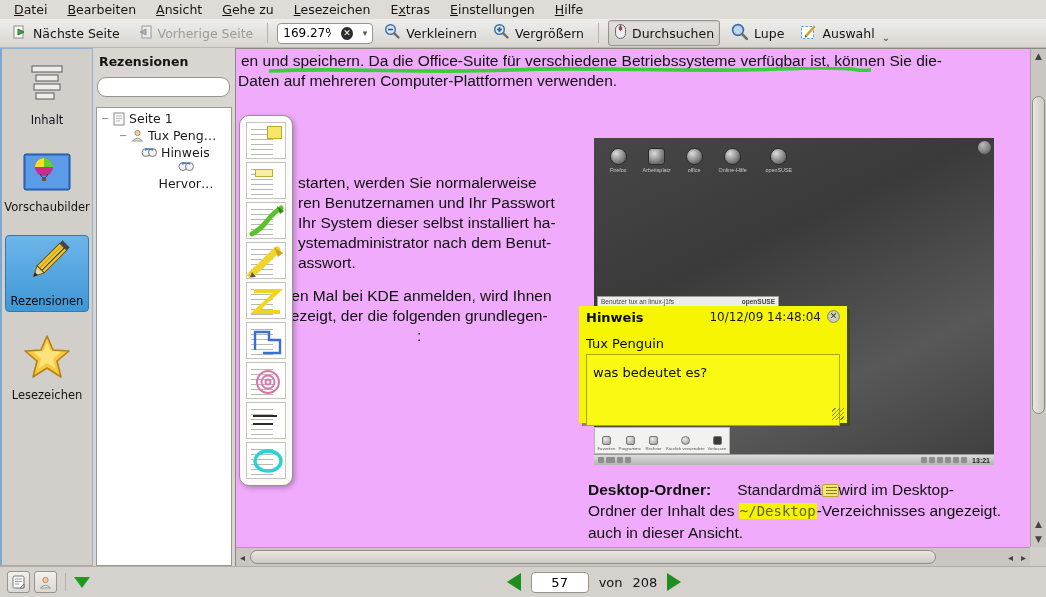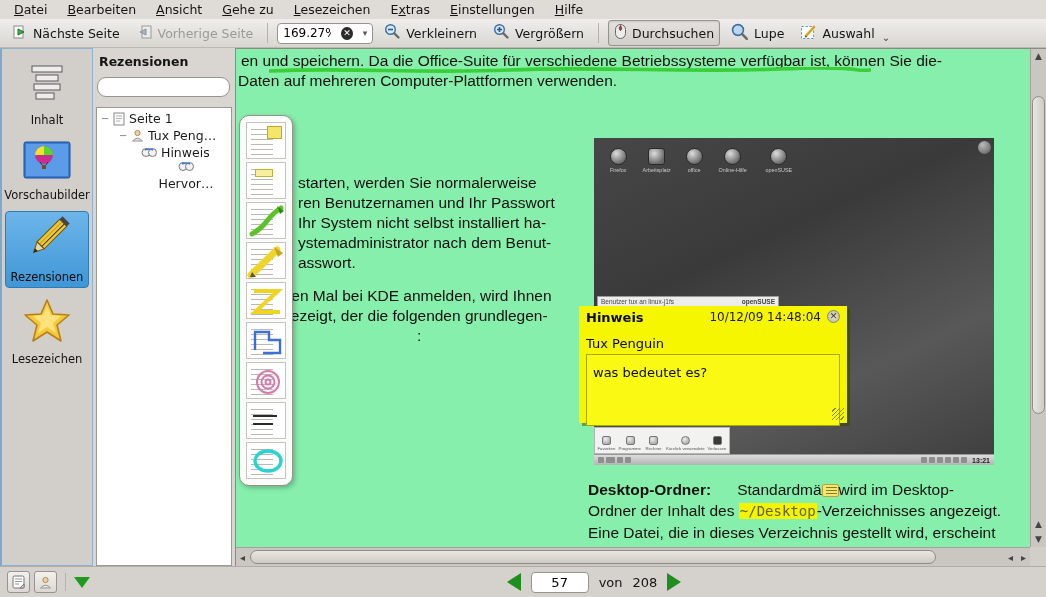--- a/index.html
+++ b/index.html
@@ -21,38 +21,38 @@
   .zoom-combo { display:flex; align-items:center; gap:10px; background:#fff; border:1px solid #97938d; border-radius:4px; height:21px; padding:0 5px; width:96px; }
   .zoom-combo input { border:none; outline:none; width:48px; font-size:12px; font-family:"DejaVu Sans",sans-serif; background:transparent; }
   .clear-ic { width:13px; height:13px; border-radius:50%; background:#2b2b2b; color:#fff; font-size:9px; line-height:13px; text-align:center; }
   .chev { font-size:9px; color:#555; }
   .auswahl-caret { font-size:10px; color:#444; margin-left:2px; margin-top:8px; }
 
   
   .main { flex:1; display:flex; min-height:0; }
 
   
-  .iconbar { width:93px; background:#d2cfca; border:1px solid #8fb2d2; border-left:2px solid #7ea8cd; display:flex; flex-direction:column; align-items:center; padding-top:8px; gap:6px; flex:0 0 auto; }
+  .iconbar { width:93px; background:#d2cfca; border:1px solid #8fb2d2; border-left:2px solid #7ea8cd; display:flex; flex-direction:column; align-items:center; padding-top:8px; gap:18px; flex:0 0 auto; }
   .ib-item { width:84px; display:flex; flex-direction:column; align-items:center; padding:4px 0 3px; border-radius:4px; }
   .ib-item .lbl { font-size:11.5px; color:#141414; margin-top:4px; white-space:nowrap; }
   .ib-item.selected { background:linear-gradient(#6db5ea,#3f97d6); border:1px solid #2f7cb5; }
   .ib-item.selected .lbl { color:#0a0a0a; }
 
   
   .reviews { width:142px; background:#d9d6d1; display:flex; flex-direction:column; flex:0 0 auto; padding:4px 2px 0 3px; }
   .reviews-title { font-weight:bold; font-size:12.5px; color:#141414; padding:2px 2px 8px 3px; }
   .reviews-search { height:20px; border:1px solid #97938d; border-radius:9px; background:#fff; margin:0 2px 10px 1px; padding:0 8px; font-size:12px; outline:none; width:133px; font-family:"DejaVu Sans",sans-serif;}
   .tree { flex:1; background:#fff; border:1px solid #9c9892; margin-right:1px; font-size:12.5px; color:#1a1a1a; padding-top:2px; overflow:hidden; }
   .tree-row { height:17px; display:flex; align-items:center; gap:4px; white-space:nowrap; }
   .tree-row .exp { color:#777; font-size:10px; width:8px; text-align:center; }
   .tree-row svg { flex:0 0 auto; }
 
   
   .docarea { flex:1; position:relative; background:#fdfdfd; border-left:1px solid #8d8983; border-top:1px solid #8d8983; overflow:hidden; }
-  .page { position:absolute; left:0; top:0; right:16px; bottom:19px; background:#86efac; overflow:hidden; font-family:"Liberation Sans",sans-serif; color:#101010; }
+  .page { position:absolute; left:0; top:0; right:16px; bottom:19px; background:#f0abfc; overflow:hidden; font-family:"Liberation Sans",sans-serif; color:#101010; }
 
   .docline { position:absolute; font-size:15.5px; white-space:nowrap; }
   .green-underline { position:absolute; left:33px; top:18px; width:602px; height:8px; }
   .para { position:absolute; font-size:15.5px; line-height:20px; white-space:nowrap; }
 
   
   .ann-toolbar { position:absolute; left:3px; top:66px; width:54px; background:#fbfbfa; border:1px solid #95918b; border-radius:10px; box-shadow:2px 2px 5px rgba(0,0,0,.25); padding:6px 0; display:flex; flex-direction:column; align-items:center; gap:3px; }
   .ann-tile { width:40px; height:37px; background:#fff; border:1px solid #c7c4bf; position:relative; overflow:hidden; }
   .ann-tile::before { content:""; position:absolute; left:4px; top:6px; width:22px; height:26px;
      background:repeating-linear-gradient(to bottom,#b3b0ab 0 1px,transparent 1px 5px); opacity:.9; }
@@ -316,21 +316,21 @@
 
         <div class="docline" style="left:5px; top:3px;">en und speichern. Da die Office-Suite für verschiedene Betriebssysteme verfügbar ist, können Sie die-</div>
         <svg class="green-underline" viewBox="0 0 602 8" preserveAspectRatio="none">
             <path d="M1,4 C 80,0 150,7 240,3 S 420,6 510,2 S 580,5 601,3" fill="none" stroke="#38cf38" stroke-width="3.6" stroke-linecap="round"></path>
           </svg>
         <div class="docline" style="left:2px; top:23px;">Daten auf mehreren Computer-Plattformen verwenden.</div>
 
         <div class="para" style="left:62px; top:124px;">
           <div>starten, werden Sie normalerweise</div>
           <div>ren Benutzernamen und Ihr Passwort</div>
-          <div>Ihr System nicht selbst installiert ha-</div>
+          <div>Ihr System dieser selbst installiert ha-</div>
           <div>ystemadministrator nach dem Benut-</div>
           <div>asswort.</div>
         </div>
         <div class="para" style="left:51px; top:237px;text-align:center;">
           <div>ten Mal bei KDE anmelden, wird Ihnen</div>
           <div>ezeigt, der die folgenden grundlegen-</div>
           <div>:</div>
         </div>
 
         <div class="ann-toolbar">
@@ -461,21 +461,20 @@
             <span class="note-close">✕</span>
           </div>
           <div class="note-author">Tux Penguin</div>
           <div class="note-body">was bedeutet es?</div>
           <div class="note-grip"></div>
         </div>
 
         <div class="caption">
           <div><b>Desktop-Ordner:</b><span>Standardmä</span><span class="inline-note-ic"></span><span>wird im Desktop-</span></div>
           <div><span>Ordner der Inhalt des </span><span class="code-hl">~/Desktop</span><span>-Verzeichnisses angezeigt.</span></div>
-          <div>Eine Datei, die in dieses Verzeichnis gestellt wird, erscheint</div>
           <div>auch in dieser Ansicht.</div>
         </div>
       </div>
 
       <div class="vscroll">
         <div class="sarrow">▲</div>
         <div class="vtrack">
           <div class="vthumb"></div>
         </div>
         <div class="sarrow">▲</div>

